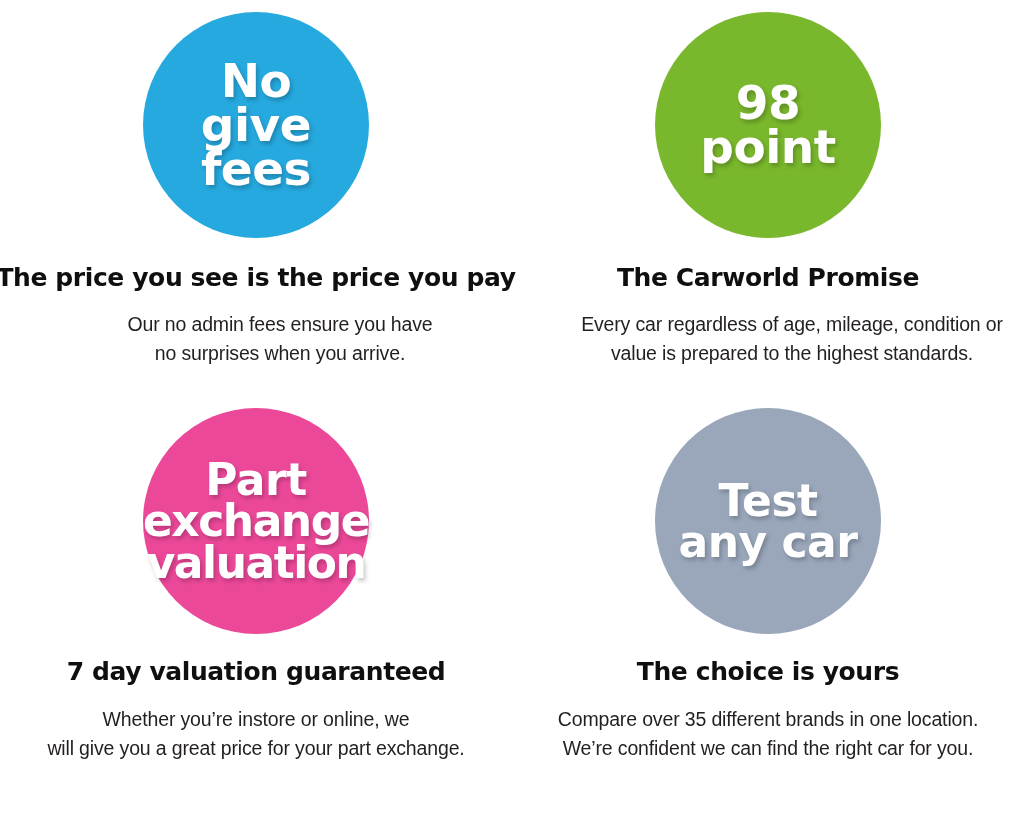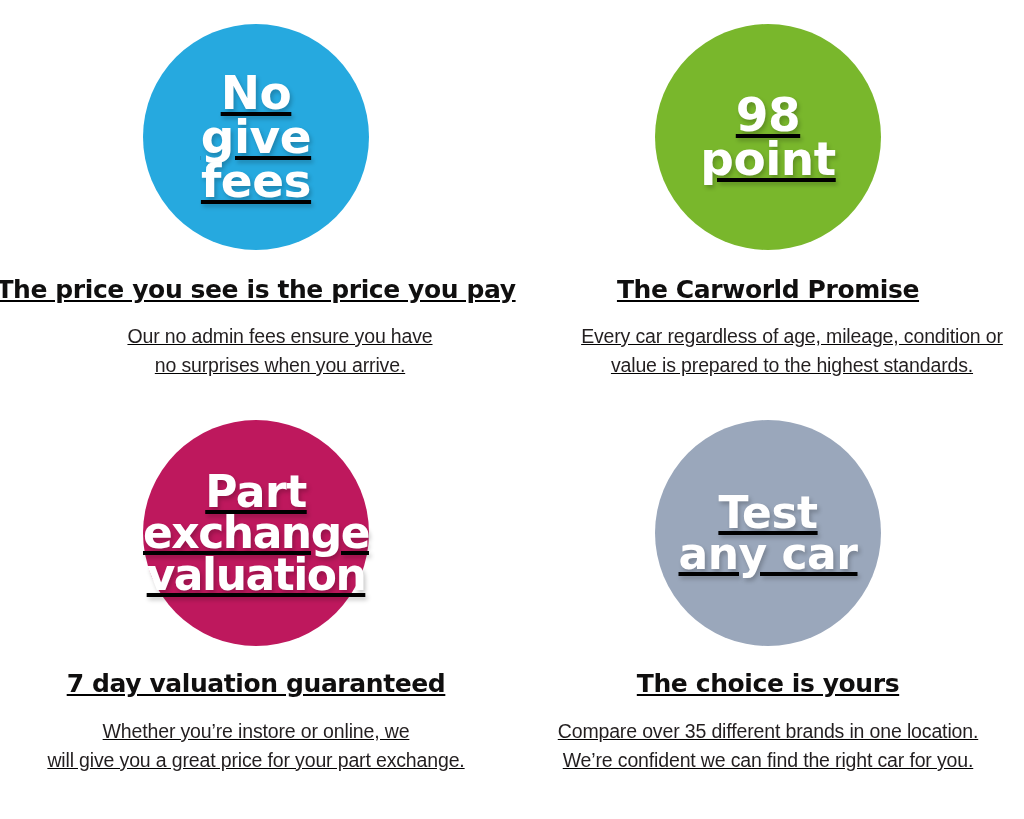--- a/index.html
+++ b/index.html
@@ -15,22 +15,21 @@
     overflow: hidden;
   }
 
   .feature-grid {
     width: 830px;
     height: 819px;
     display: grid;
     grid-template-columns: 512px 512px;
     grid-template-rows: 398px 398px;
     box-sizing: border-box;
-    padding-top: 12px;
-    text-decoration: underline;
+    padding-top: 0;
   }
 
   .feature-card {
     position: relative;
     display: flex;
     flex-direction: column;
     align-items: center;
     box-sizing: border-box;
   }
 
@@ -130,21 +129,21 @@
         <span class="ln">98</span>
         <span class="ln">point</span>
       </div>
     </div>
     <h2 class="card-heading">The Carworld Promise</h2>
     <p class="card-body">Every car regardless of age, mileage, condition or
 value is prepared to the highest standards.</p>
   </div>
 
   <div class="feature-card row-bottom">
-    <div class="badge badge-orange" style="background: #be185d;">
+    <div class="badge badge-orange" style="background: #ec4899;">
       <div class="badge-text t-orange">
         <span class="ln">Part</span>
         <span class="ln ln-wide">exchange</span>
         <span class="ln ln-wide">valuation</span>
       </div>
     </div>
     <h2 class="card-heading">7 day valuation guaranteed</h2>
     <p class="card-body">Whether you’re instore or online, we
 will give you a great price for your part exchange.</p>
   </div>

